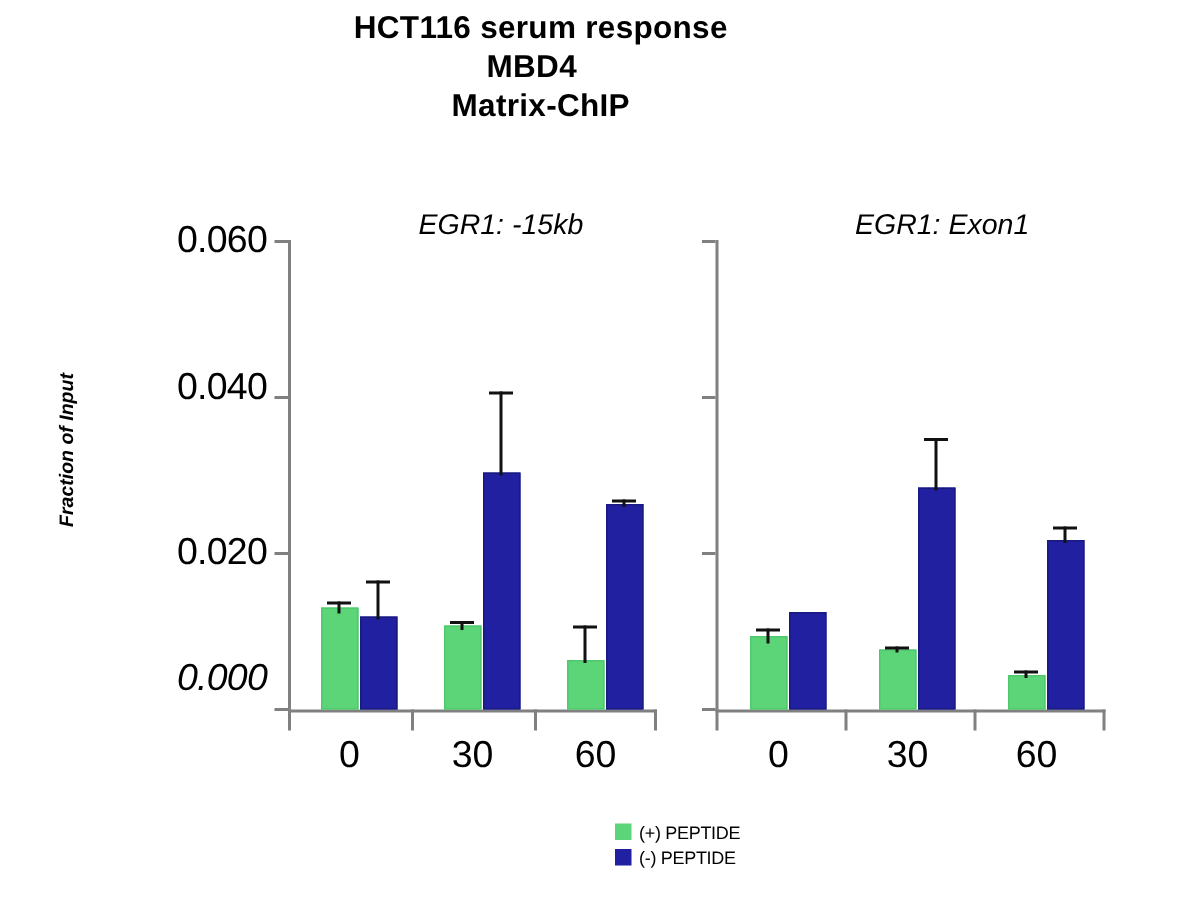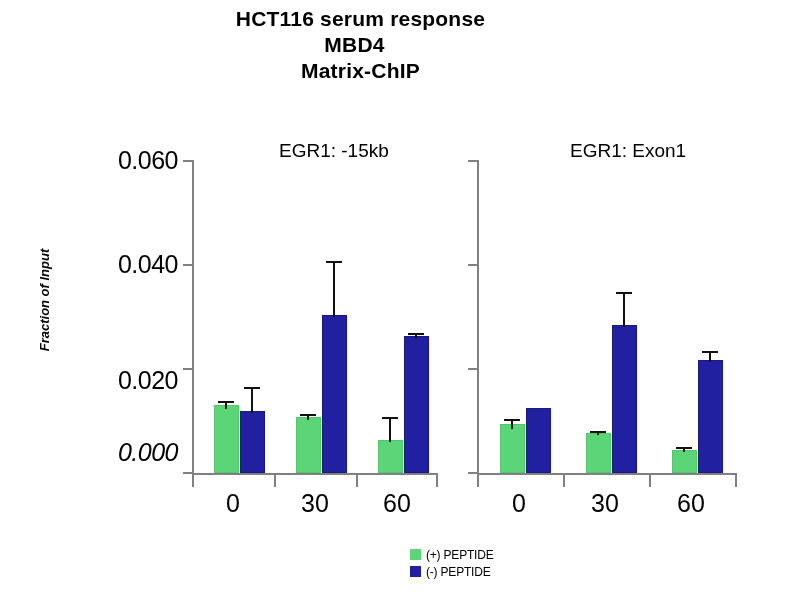--- a/index.html
+++ b/index.html
@@ -99,20 +99,21 @@
     width: 2px;
     height: 14px;
     background: #808080;
   }
 
   .panel-title {
     position: absolute;
     font-size: 19px;
     line-height: 22px;
     white-space: nowrap;
+    font-style: italic;
   }
 
   .xtick-label {
     position: absolute;
     font-size: 25px;
     line-height: 26px;
     text-align: center;
     width: 60px;
   }
 
@@ -174,22 +175,22 @@
   <div class="tline l2">MBD4</div>
   <div class="tline l3">Matrix-ChIP</div>
 </div>
 
 <div id="plot-wrap">
 
   <div class="axis-label-y">Fraction of Input</div>
 
   <div id="ytick-col">
     <div class="ytick-label" style="top:148px;">0.060</div>
-    <div class="ytick-label" style="top:252px;">0.040</div>
-    <div class="ytick-label" style="top:368px;">0.020</div>
+    <div class="ytick-label" style="top:246px;">0.040</div>
+    <div class="ytick-label" style="top:356px;">0.020</div>
     <div class="ytick-label" style="top:440px;font-style:italic;">0.000</div>
   </div>
 
   <div class="vaxis" style="left:192px; top:160px; height:314px;"></div>
   <div class="vtick" style="left:183px; top:160px;"></div>
   <div class="vtick" style="left:183px; top:264px;"></div>
   <div class="vtick" style="left:183px; top:368px;"></div>
   <div class="vtick" style="left:183px; top:472px;"></div>
   <div class="haxis" style="left:192px; top:473px; width:246px;"></div>
   <div class="hend" style="left:436px; top:473px; height:14px;"></div>

